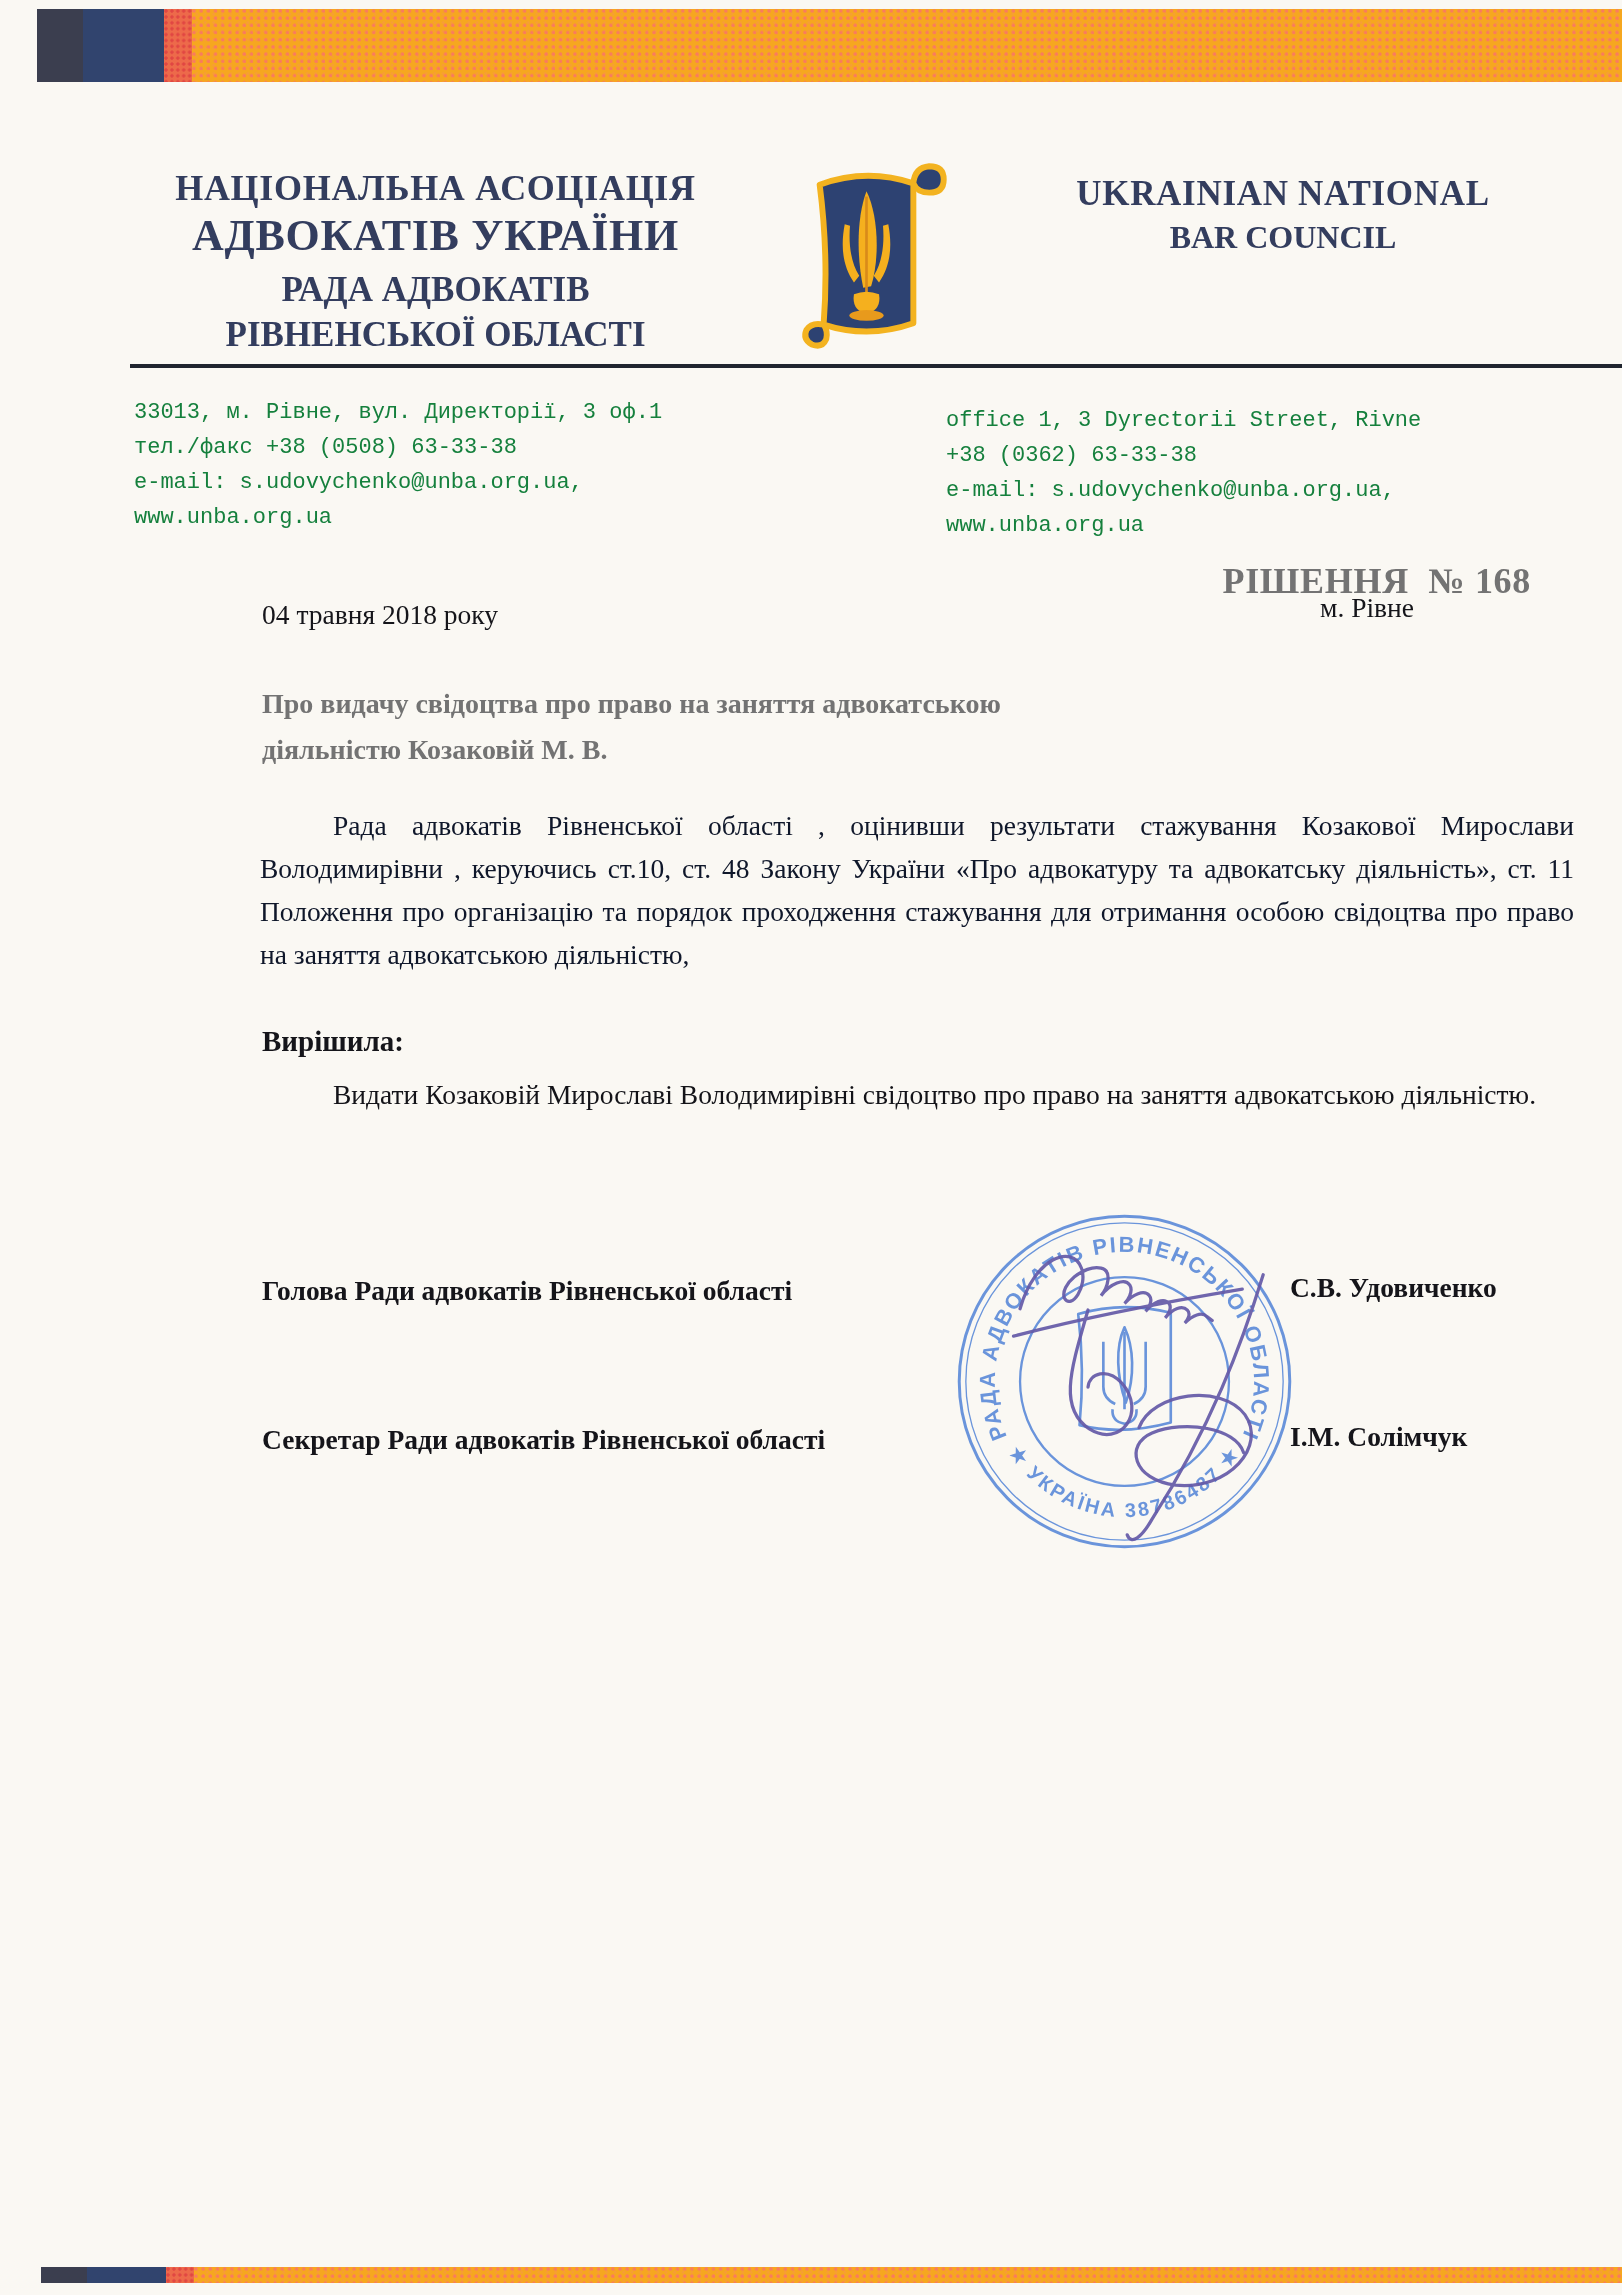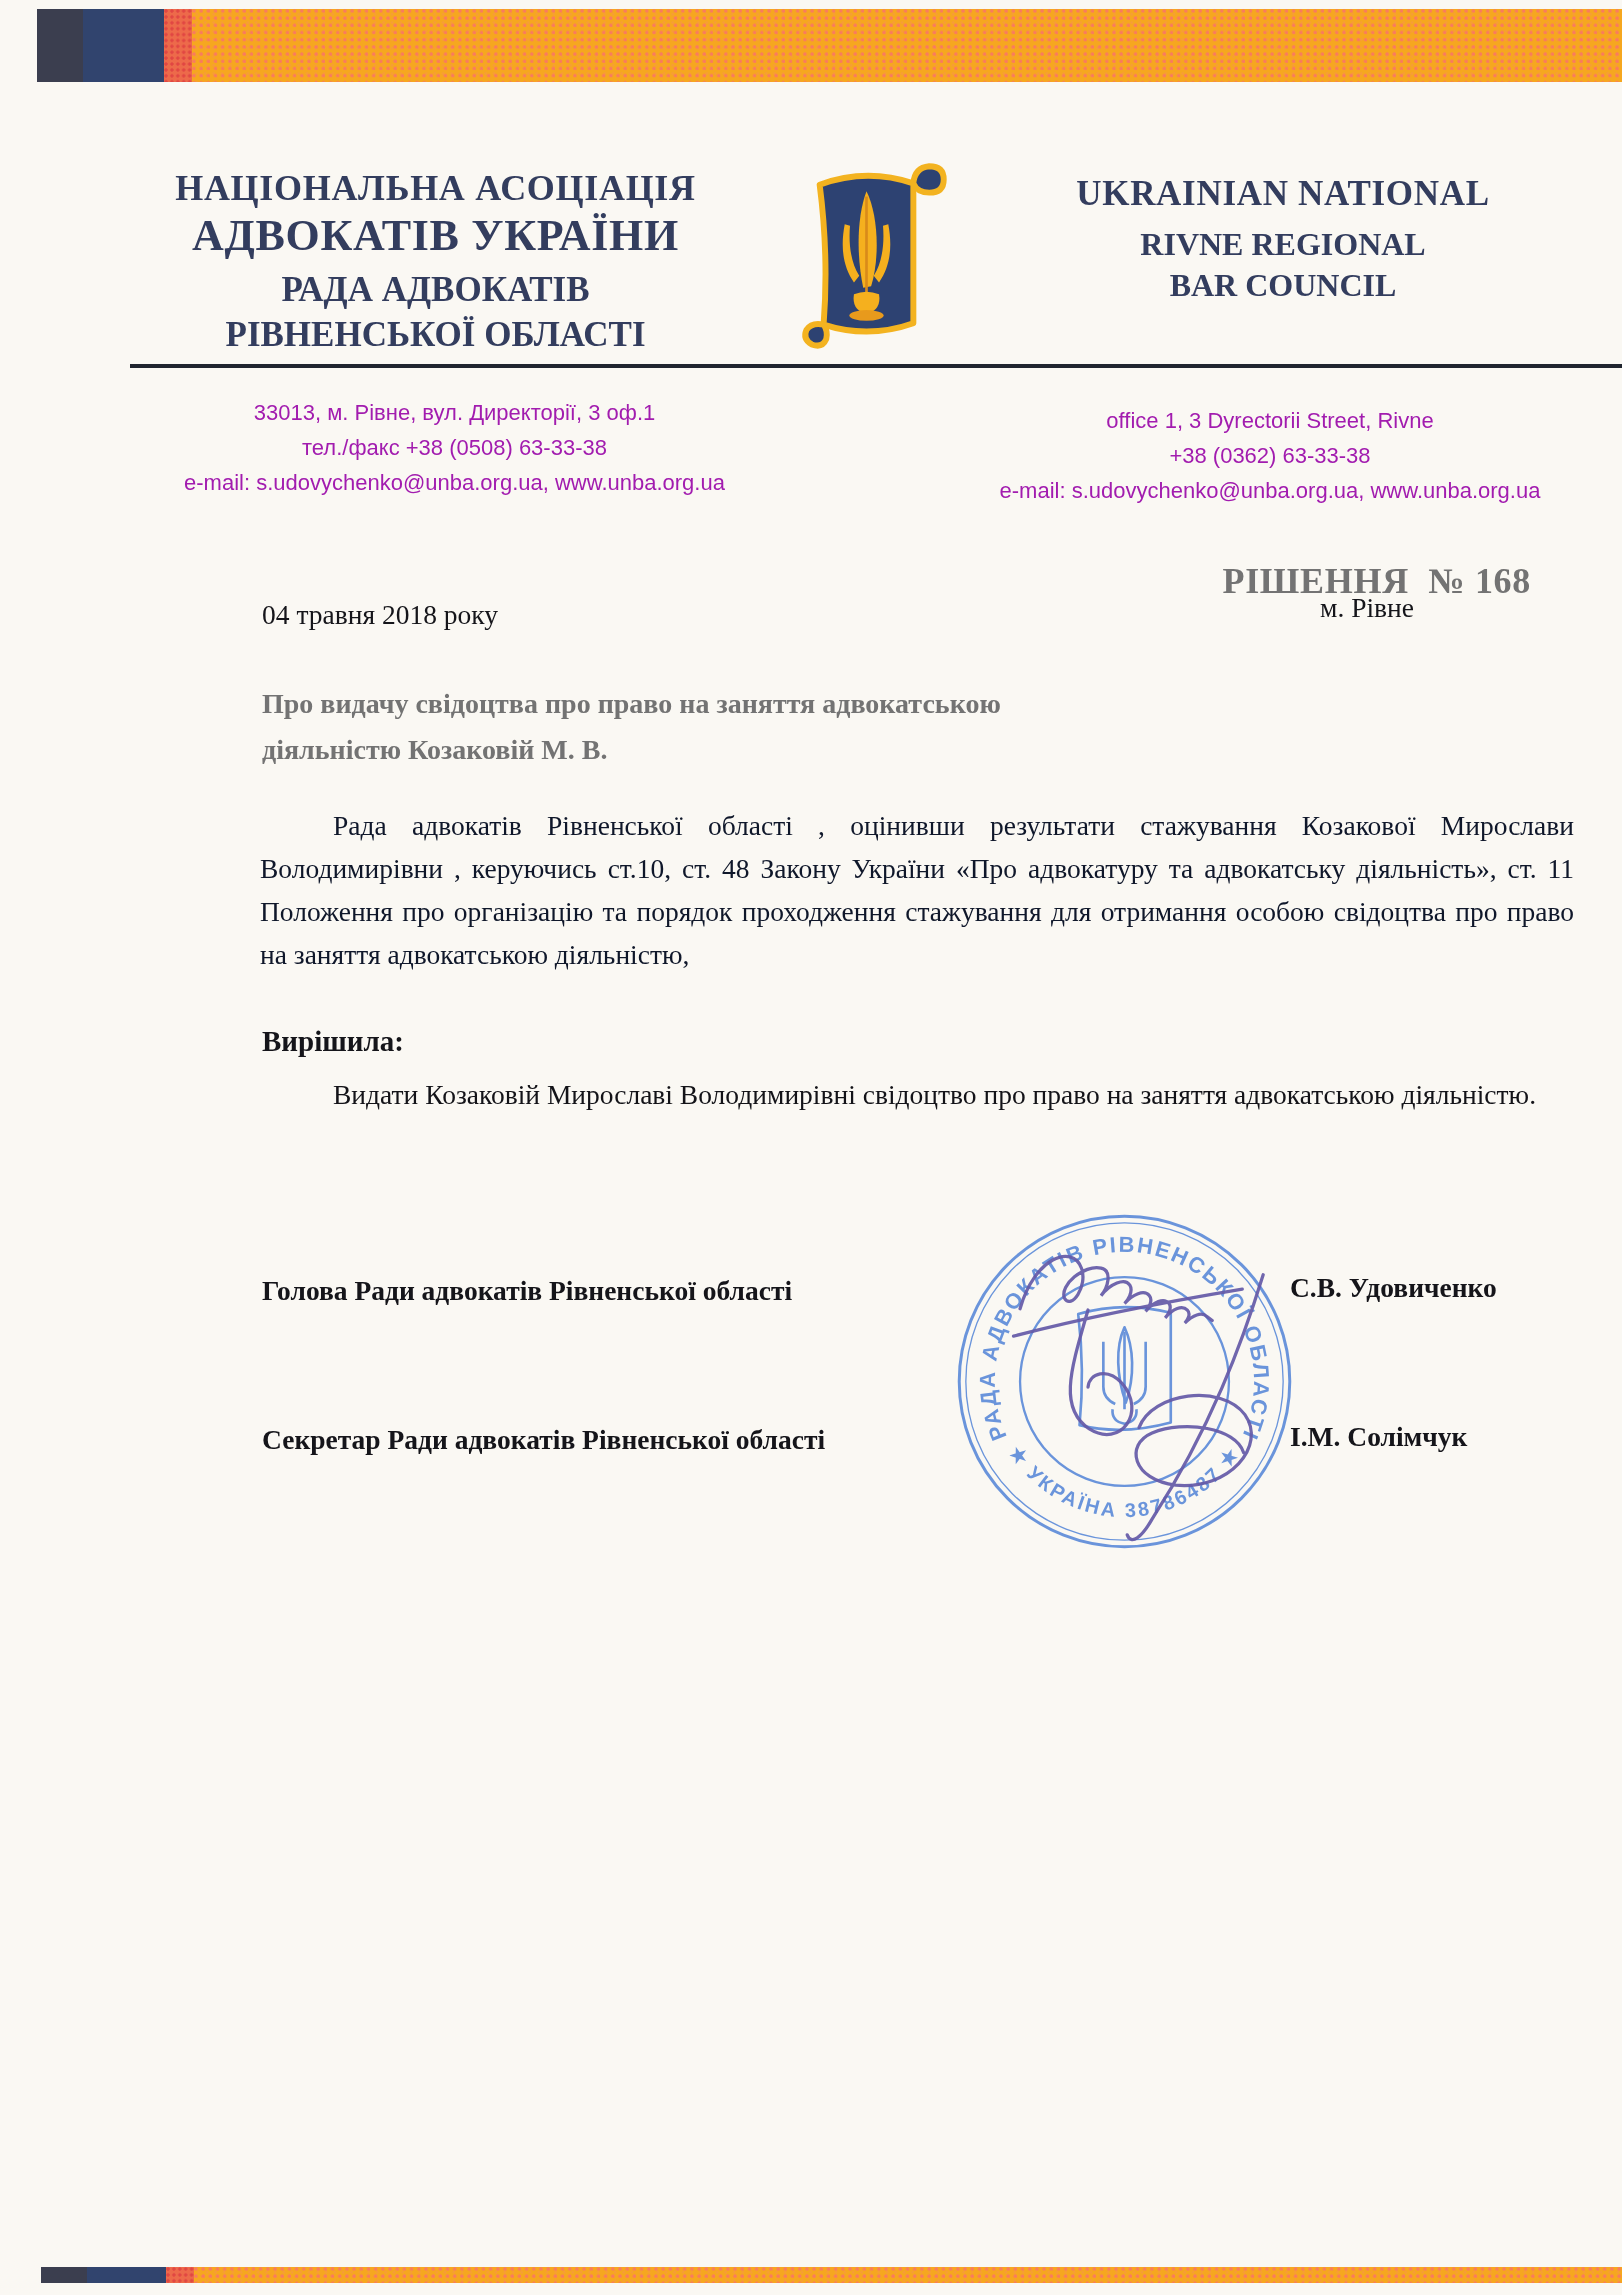--- a/index.html
+++ b/index.html
@@ -34,23 +34,23 @@
   .lh .l2{font-size:44px;letter-spacing:0.7px;margin-top:3.9px;line-height:1.1;}
   .lh .l3{font-size:35px;margin-top:10.5px;line-height:1.1;}
   .lh .l4{font-size:35px;margin-top:6.5px;line-height:1.1;}
   .lh-en .l1{font-size:35px;}
   .lh-en .l2{font-size:41px;letter-spacing:2px;}
   .lh-en .l3{font-size:32px;margin-top:13px;}
   .lh-en .l4{font-size:32px;}
   .logo{position:absolute;left:784px;top:157px;width:165px;height:198px;}
   .rule{position:absolute;left:130px;top:364px;width:1493px;height:3.9px;background:#20252f;}
   
-  .contact{position:absolute;text-align:center;
-    font-family:Liberation Sans, sans-serif;
-    font-size:22px;line-height:35px;color:#a21caf;}
+  .contact{position:absolute;
+    font-family:Liberation Mono, monospace;
+    font-size:22px;line-height:35px;color:#15803d;}
   .contact-ua{left:134px;top:395px;width:641px;}
   .contact-en{left:946px;top:403px;width:648px;}
   
   .title{position:absolute;left:222px;top:560px;width:1309px;text-align:right;
     font-size:36px;font-weight:bold;letter-spacing:0.7px;color:#737373;white-space:pre;}
   .date{position:absolute;left:262px;top:599px;font-size:27.5px;}
   .place{position:absolute;left:1320px;top:592px;font-size:27.5px;}
   .subject{position:absolute;left:262px;top:681px;width:982px;
     font-size:28px;font-weight:bold;line-height:46px;color:#737373;}
   .body-par{position:absolute;left:260px;top:804px;width:1314px;
@@ -100,21 +100,20 @@
       <path d="M125,60 L125,205" stroke="#d98a1a" stroke-width="4" fill="none"></path>
       <path d="M92,102 C86,134 88,164 106,190 L114,180 C100,158 98,128 100,104 Z"></path>
       <path d="M158,102 C164,134 162,164 144,190 L136,180 C150,158 152,128 150,104 Z"></path>
       <path d="M106,208 Q102,232 125,238 Q148,232 144,208 Q125,200 106,208 Z"></path>
       <ellipse cx="125" cy="240" rx="26" ry="8" fill="#e89a1c"></ellipse>
     </g>
   </svg>
 
   <div class="lh lh-en">
     <div class="l1">UKRAINIAN NATIONAL</div>
-    <div class="l3">RIVNE REGIONAL</div>
     <div class="l4">BAR COUNCIL</div>
   </div>
 
   <div class="rule"></div>
 
   <div class="contact contact-ua">
     <div>33013, м. Рівне, вул. Директорії, 3 оф.1</div>
     <div>тел./факс +38 (0508) 63-33-38</div>
     <div>e-mail: s.udovychenko@unba.org.ua, www.unba.org.ua</div>
   </div>

